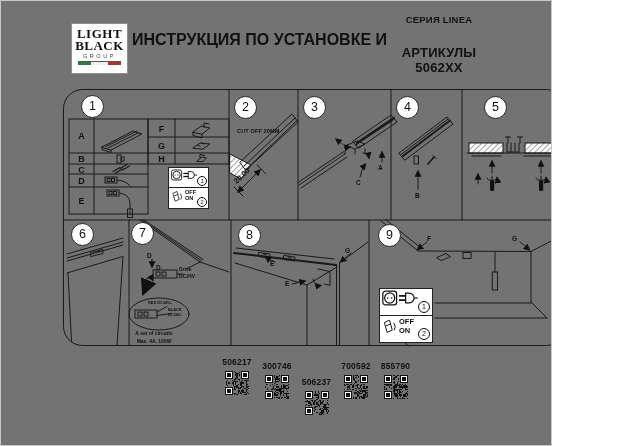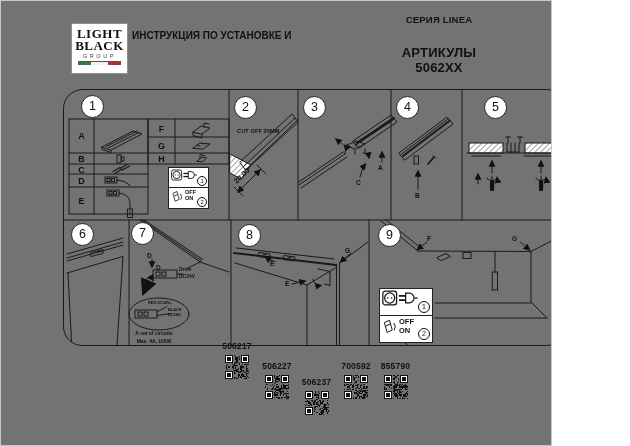--- a/index.html
+++ b/index.html
@@ -7,21 +7,21 @@
         box-sizing:border-box;font-family:"Liberation Sans",sans-serif;color:#111;overflow:hidden}
   .art{position:absolute;left:0;top:0}
 
   
   .logo{position:absolute;left:70px;top:22px;width:57px;height:51px;border:1.5px solid #8f8f8f;
         box-sizing:border-box;text-align:center;padding-top:4px;background:#fff}
   .logo .big{font-family:"Liberation Serif",serif;font-weight:700;font-size:13px;line-height:.92;letter-spacing:.5px}
   .logo .grp{font-size:5.5px;letter-spacing:2.6px;color:#444;margin-top:1px}
   .logo .flag{height:3.5px;width:78%;margin:2px auto 0;border-top:1px solid #555;
         background:linear-gradient(to right,#2f7d3b 0 30%,#f2f2f2 30% 70%,#b23030 70% 100%)}
-  .title{position:absolute;left:131px;top:28px;font-weight:700;font-size:10px;line-height:1.4;white-space:pre-line}
+  .title{position:absolute;left:131px;top:28px;font-weight:700;font-size:16px;line-height:1.4;white-space:pre-line}
   .hdr-right{position:absolute;left:378px;top:13px;width:120px;text-align:center}
   .hdr-right .series{font-weight:700;font-size:9.5px;letter-spacing:.2px}
   .hdr-right .arts{font-weight:700;font-size:13px;margin-top:20px;letter-spacing:.2px}
 
   
   .pnum{position:absolute;width:21px;height:21px;border:1.2px solid #222;border-radius:50%;
         background:#fff;font-size:12.5px;line-height:21px;text-align:center;z-index:3}
 
   
   .lbl{position:absolute;font-weight:700;font-size:6.5px;line-height:1.1;white-space:nowrap;z-index:2}
@@ -355,21 +355,21 @@
       </svg>
       <span class="onoff">
         <span>OFF</span>
         <span>ON</span>
       </span>
       <span class="circ">2</span>
     </div>
   </div>
 
   <div>
-    <div class="article" style="left:216px;top:340px">
+    <div class="article" style="left:216px;top:356px">
       <div class="num">506217</div>
       <div class="qr"><svg viewBox="0 0 21 21" width="24" height="24" shape-rendering="crispEdges">
             <rect x="0" y="0" width="7" height="7" fill="#111"></rect>
             <rect x="1" y="1" width="5" height="5" fill="#fff"></rect>
             <rect x="2" y="2" width="3" height="3" fill="#111"></rect>
             <rect x="14" y="0" width="7" height="7" fill="#111"></rect>
             <rect x="15" y="1" width="5" height="5" fill="#fff"></rect>
             <rect x="16" y="2" width="3" height="3" fill="#111"></rect>
             <rect x="0" y="14" width="7" height="7" fill="#111"></rect>
             <rect x="1" y="15" width="5" height="5" fill="#fff"></rect>
@@ -478,21 +478,21 @@
             <rect x="14" y="19" width="1" height="1" fill="#111"></rect>
             <rect x="18" y="19" width="1" height="1" fill="#111"></rect>
             <rect x="20" y="19" width="1" height="1" fill="#111"></rect>
             <rect x="8" y="20" width="1" height="1" fill="#111"></rect>
             <rect x="10" y="20" width="1" height="1" fill="#111"></rect>
             <rect x="17" y="20" width="1" height="1" fill="#111"></rect>
             <rect x="18" y="20" width="1" height="1" fill="#111"></rect>
           </svg></div>
     </div>
     <div class="article" style="left:256px;top:360px">
-      <div class="num">506227</div>
+      <div class="num">300746</div>
       <div class="qr"><svg viewBox="0 0 21 21" width="24" height="24" shape-rendering="crispEdges">
             <rect x="0" y="0" width="7" height="7" fill="#111"></rect>
             <rect x="1" y="1" width="5" height="5" fill="#fff"></rect>
             <rect x="2" y="2" width="3" height="3" fill="#111"></rect>
             <rect x="14" y="0" width="7" height="7" fill="#111"></rect>
             <rect x="15" y="1" width="5" height="5" fill="#fff"></rect>
             <rect x="16" y="2" width="3" height="3" fill="#111"></rect>
             <rect x="0" y="14" width="7" height="7" fill="#111"></rect>
             <rect x="1" y="15" width="5" height="5" fill="#fff"></rect>
             <rect x="2" y="16" width="3" height="3" fill="#111"></rect>

